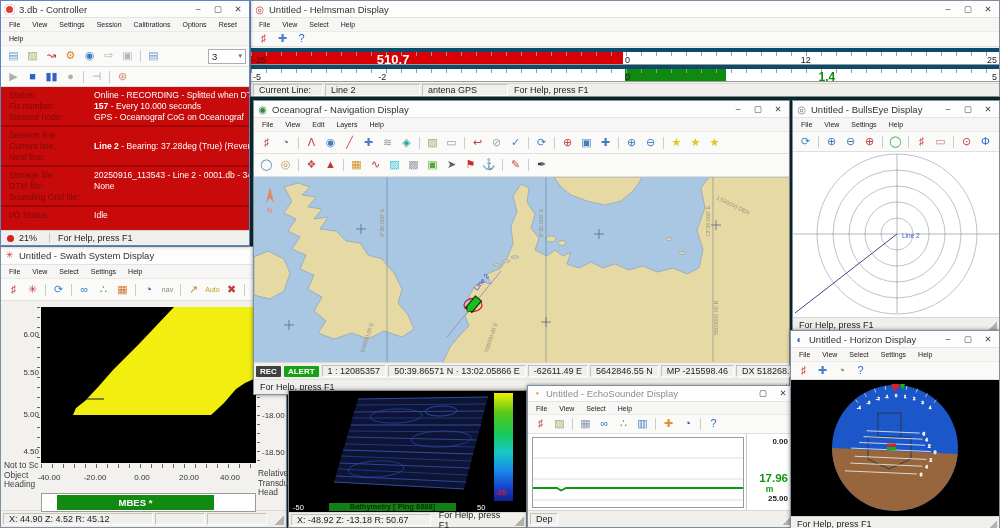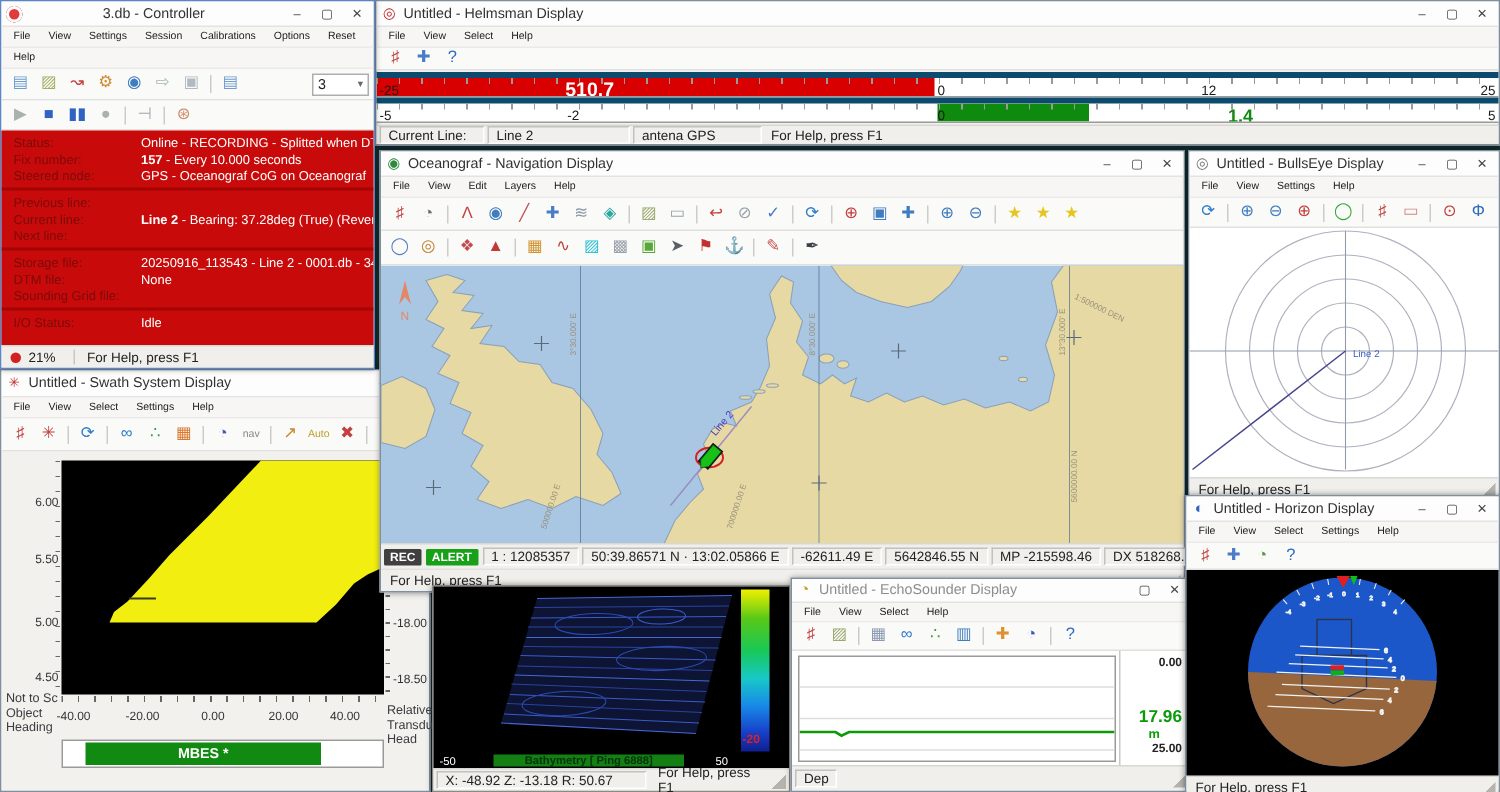--- a/index.html
+++ b/index.html
@@ -159,26 +159,32 @@
     <div class="noteblk" style="left:257px;top:168px">
       <div>Relative t</div>
         <div>Transduc</div>
         <div>Head</div>
     </div>
 
     <div class="greenbar" style="left:40px;top:192px;width:215px;height:19px">
       <div class="inner" style="left:15px;top:1px;width:157px;height:15px">MBES *</div>
     </div>
   </div>
+  <div class="sb" style="height:17px">
+    <span class="sbc" style="width:150px">X: 44.90  Z: 4.52  R: 45.12</span>
+    <span class="sbc" style="width:50px"></span>
+    <span class="sbc" style="width:60px"></span>
+    <span class="grip"></span>
+  </div>
 </div>
 
 <div class="win" id="controller" style="left:0;top:0;width:250px;height:246px;z-index:3;border-color:#5a86c8">
   <div class="tbr">
     <span class="appico" style="background:#e03c3c;box-shadow:inset 0 0 0 2px #fff,inset 0 0 0 3px #e03c3c"></span>
-    <span class="ttl" style="text-align:center">3.db - Controller</span>
+    <span class="ttl" style="">3.db - Controller</span>
     <span class="wb">–</span>
     <span class="wb">▢</span>
     <span class="wb">✕</span>
   </div>
   <div class="mb">
       <span class="mi" style="font-size: 7px;">File</span>
       <span class="mi" style="font-size: 7px;">View</span>
       <span class="mi" style="font-size: 7px;">Settings</span>
       <span class="mi" style="font-size: 7px;">Session</span>
       <span class="mi" style="font-size: 7px;">Calibrations</span>
@@ -215,21 +221,21 @@
           <span class="clab">Fix number:</span>
           <span class="cval"><span class="cbold">157</span><span> - Every 10.000 seconds</span></span>
         </div>
       <div class="crow">
           <span class="clab">Steered node:</span>
           <span class="cval"><span class="cbold"></span><span>GPS - Oceanograf CoG on Oceanograf</span></span>
         </div>
     </div>
     <div class="csec">
       <div class="crow">
-          <span class="clab">Previous line:</span>
+          <span class="clab">Session line:</span>
           <span class="cval"><span class="cbold"></span><span></span></span>
         </div>
       <div class="crow">
           <span class="clab">Current line:</span>
           <span class="cval"><span class="cbold">Line 2</span><span> - Bearing: 37.28deg (True) (Reversed)</span></span>
         </div>
       <div class="crow">
           <span class="clab">Next line:</span>
           <span class="cval"><span class="cbold"></span><span></span></span>
         </div>

